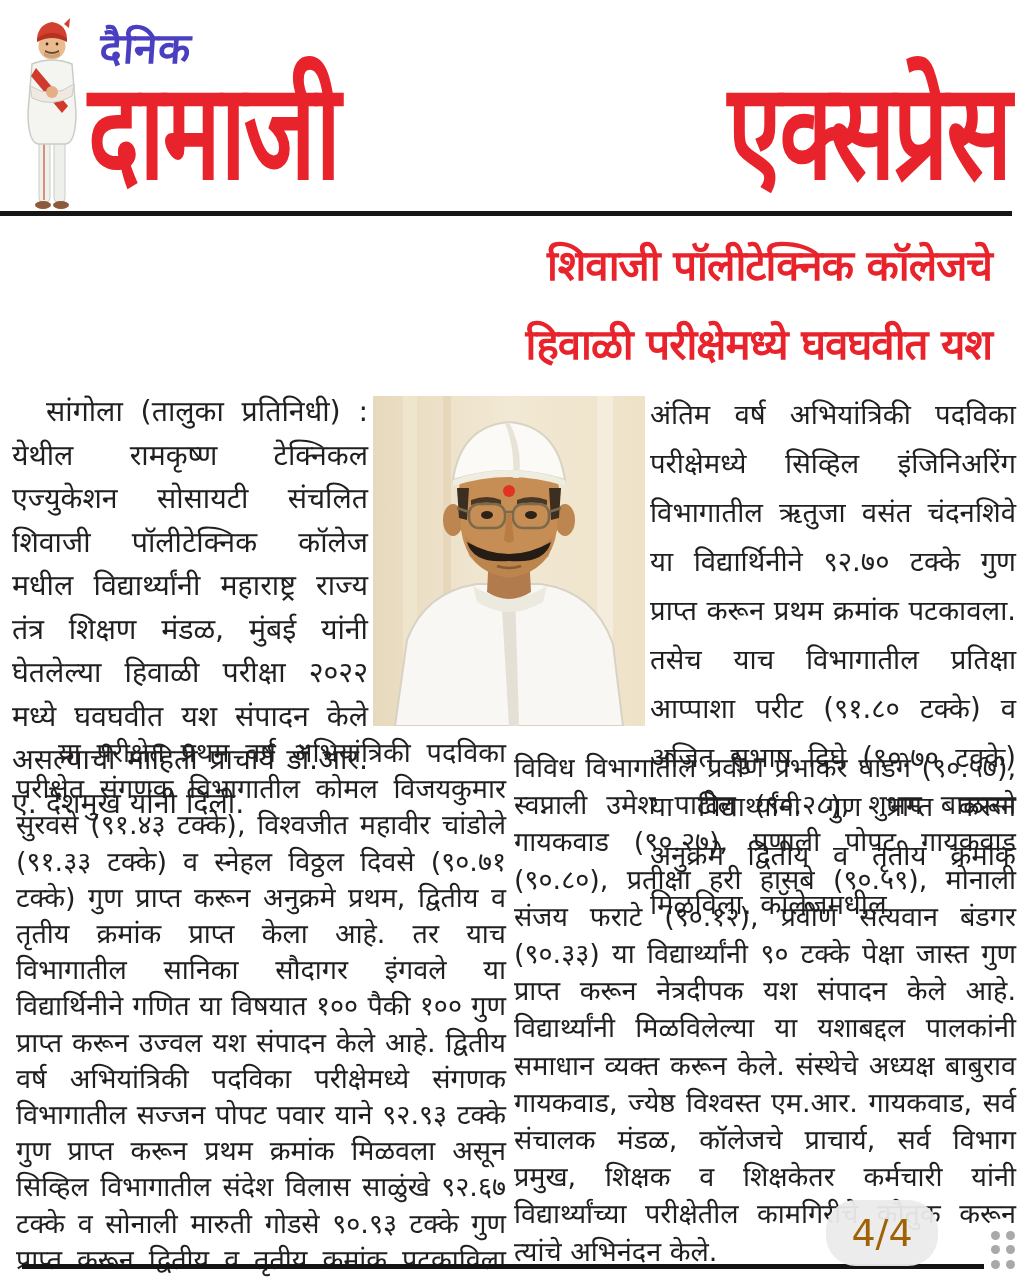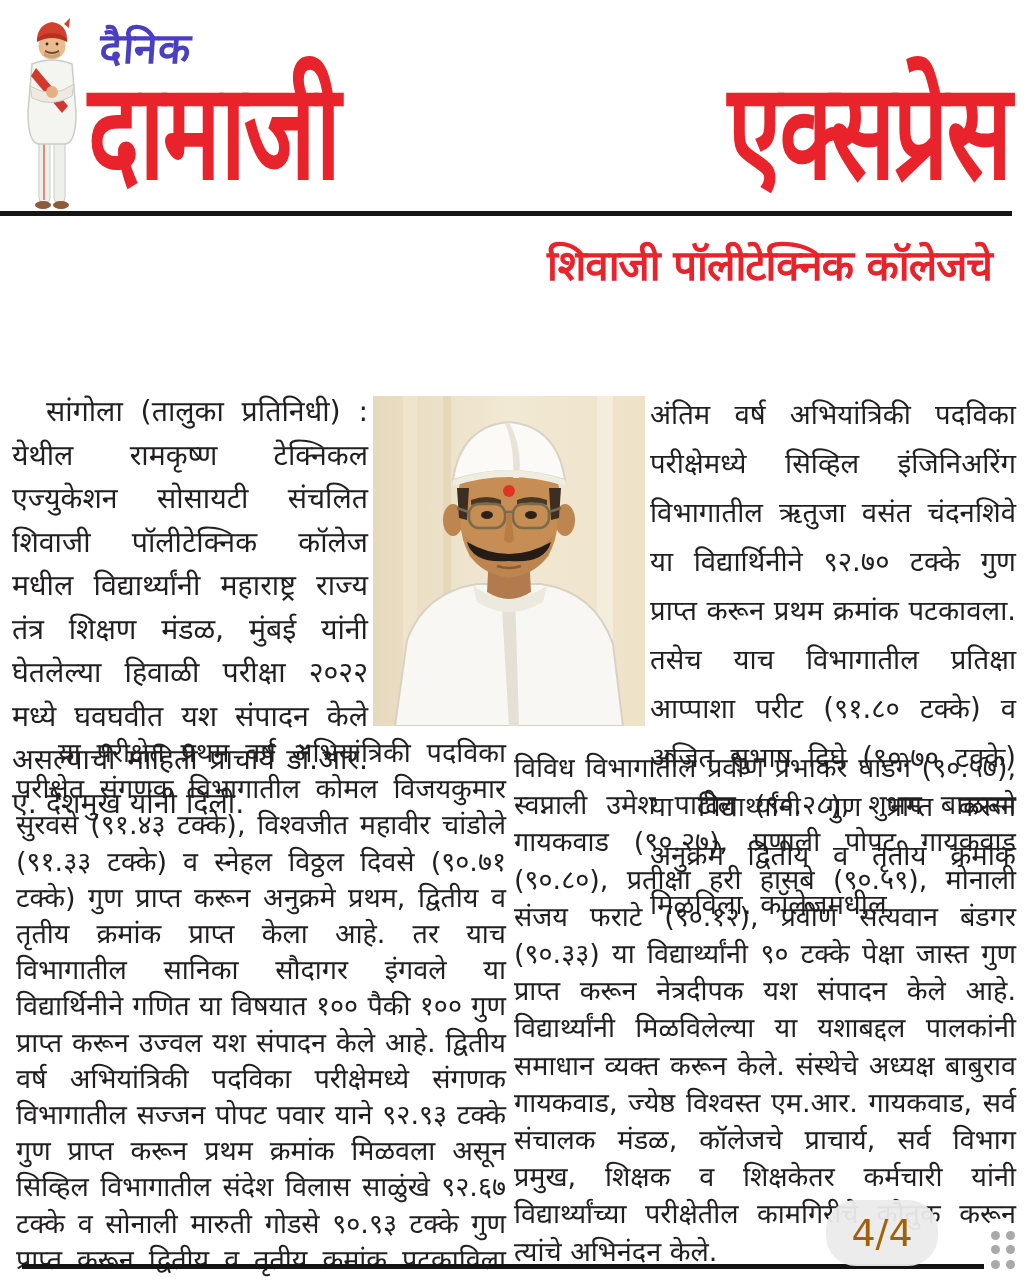--- a/index.html
+++ b/index.html
@@ -78,20 +78,21 @@
 
   <div class="daily-label">दैनिक</div>
   <div class="mast-title">
     <span>दामाजी</span>
     <span>एक्सप्रेस</span>
   </div>
   <div class="mast-rule"></div>
 
   <div class="headline">
     <div>शिवाजी पॉलीटेक्निक कॉलेजचे</div>
+    <div>हिवाळी परीक्षेमध्ये घवघवीत यश</div>
   </div>
 
   <div class="body-text col-left-narrow">सांगोला (तालुका प्रतिनिधी) : येथील रामकृष्ण टेक्निकल एज्युकेशन सोसायटी संचलित शिवाजी पॉलीटेक्निक कॉलेज मधील विद्यार्थ्यांनी महाराष्ट्र राज्य तंत्र शिक्षण मंडळ, मुंबई यांनी घेतलेल्या हिवाळी परीक्षा २०२२  मध्ये घवघवीत यश संपादन केले असल्याची माहिती प्राचार्य डॉ.आर. ए. देशमुख यांनी दिली.</div>
 
   <div class="photo">
     <svg viewBox="0 0 272 330" width="272" height="330">
       <defs>
         <linearGradient id="bgc" x1="0" y1="0" x2="1" y2="0">
           <stop offset="0" stop-color="#e7d9bd"></stop>
           <stop offset="0.5" stop-color="#f2e9d4"></stop>

